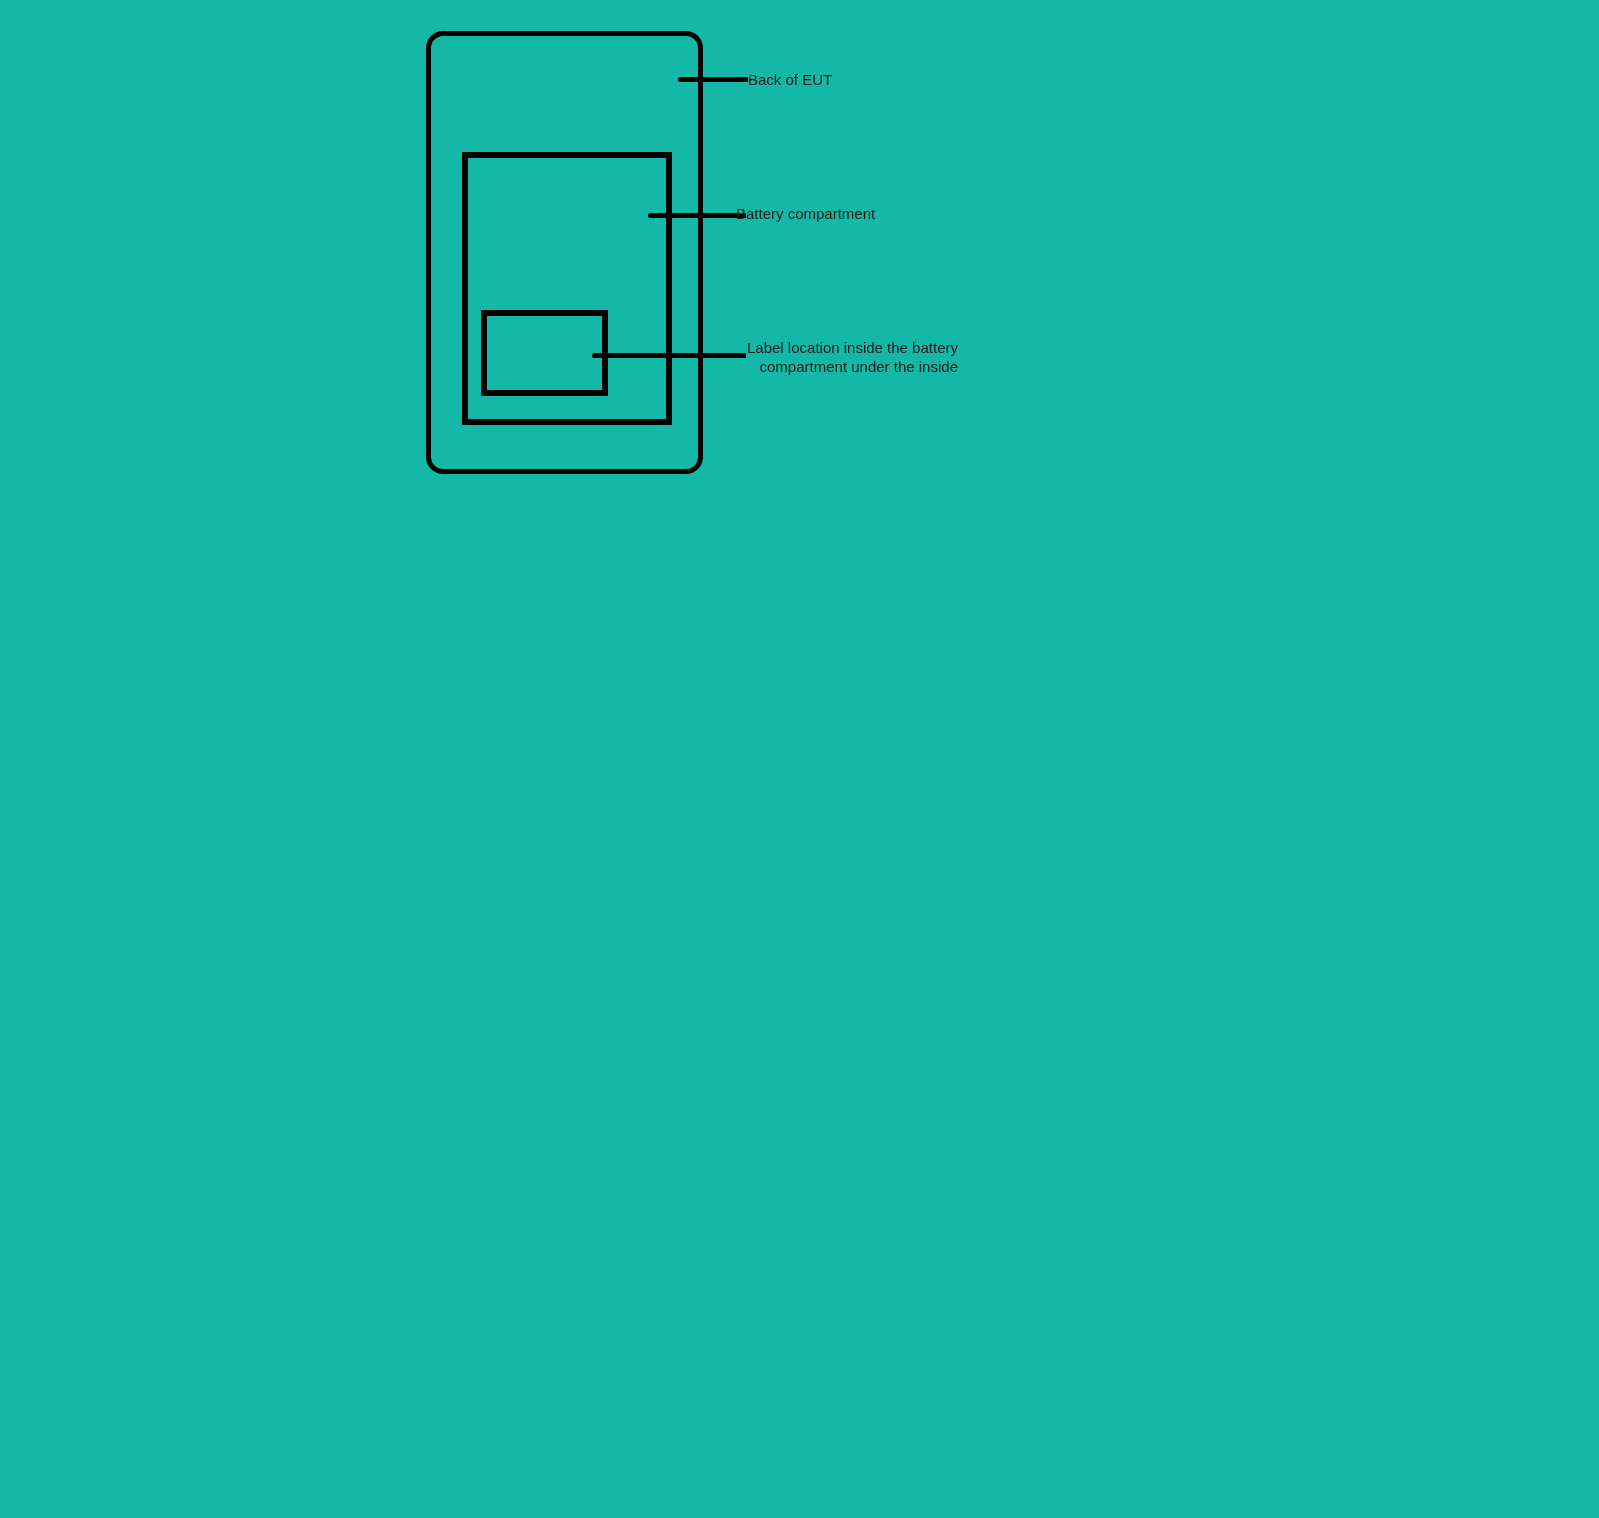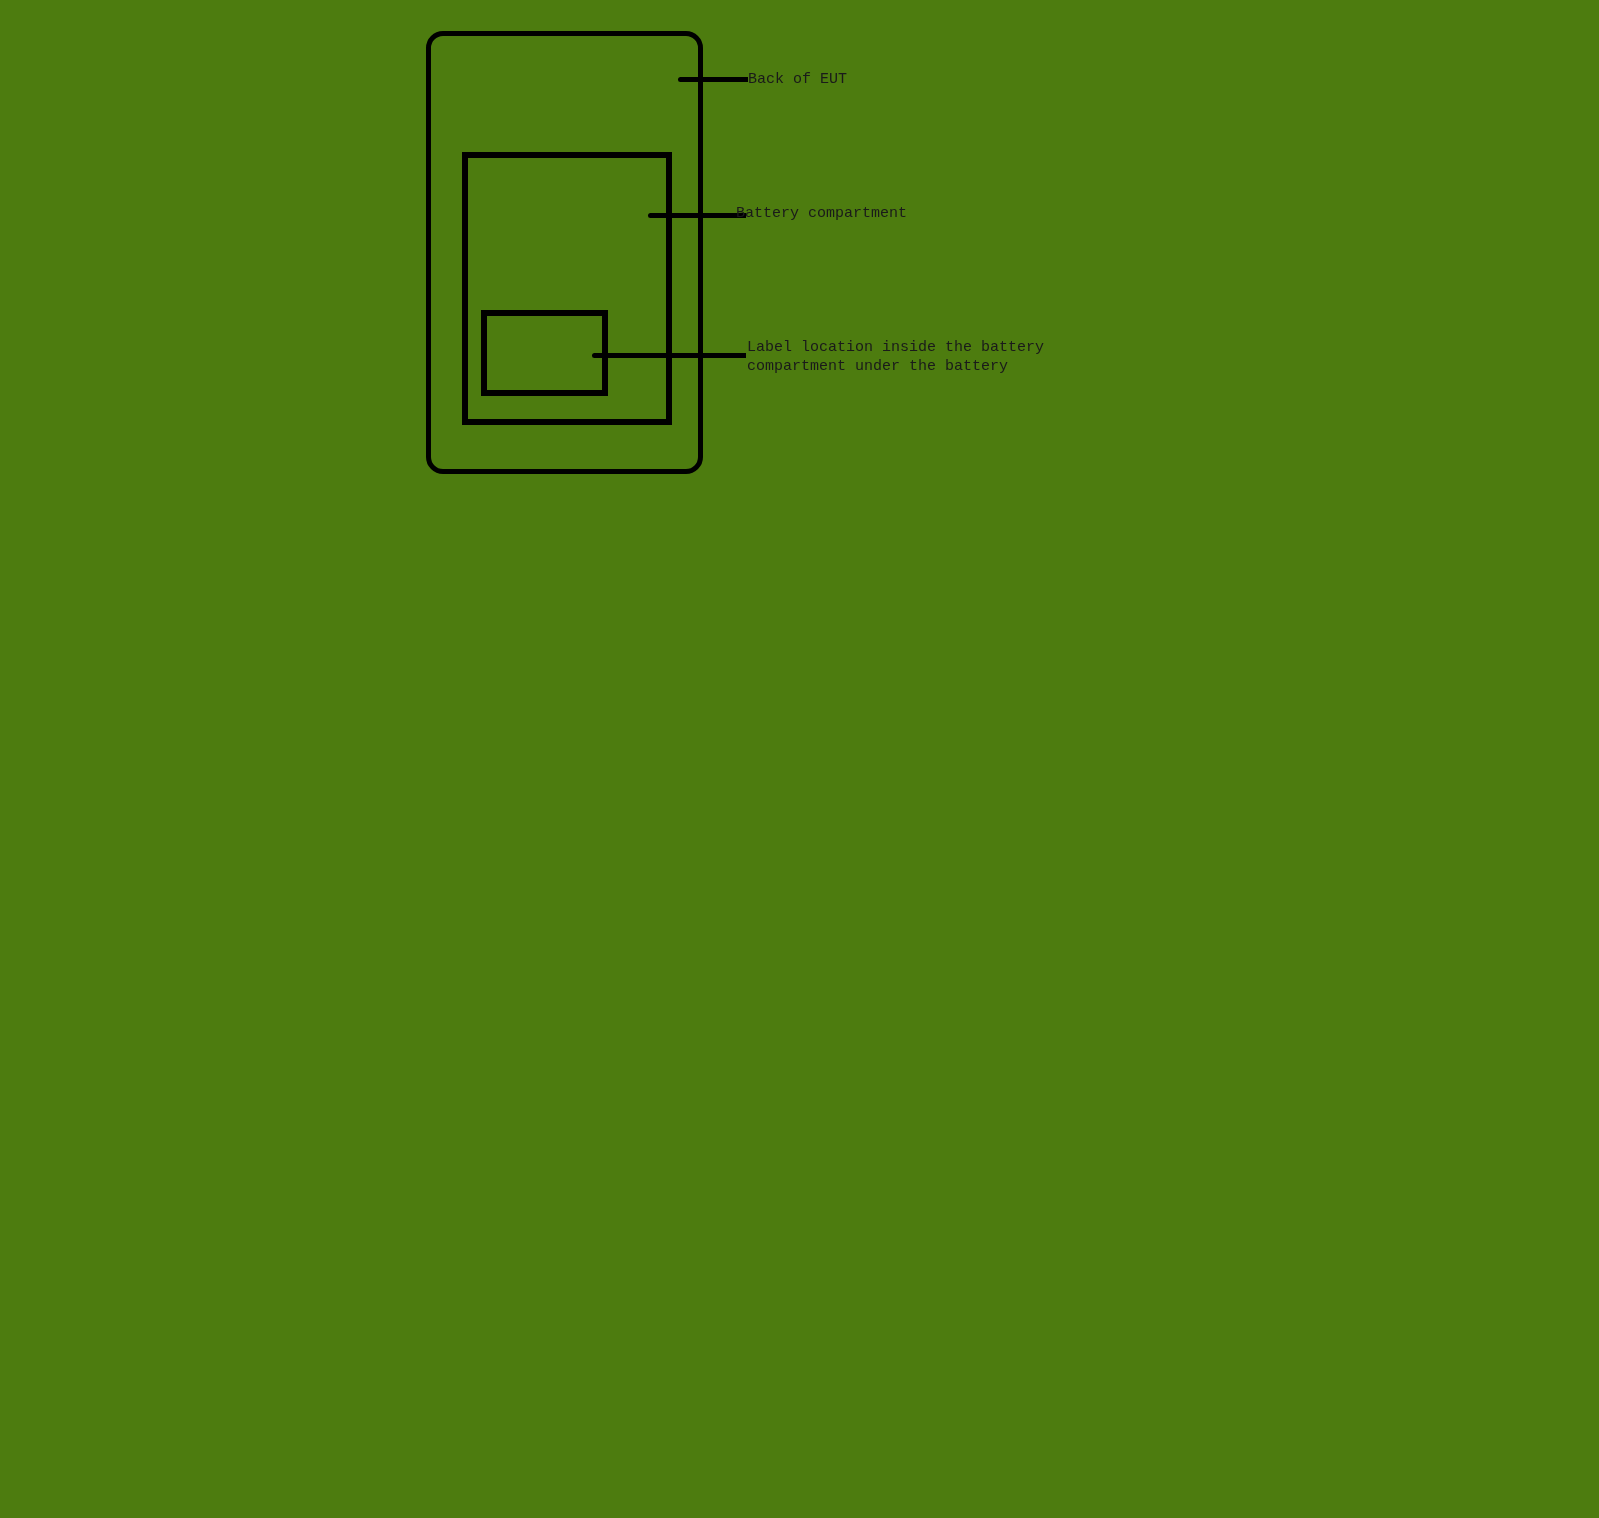--- a/index.html
+++ b/index.html
@@ -4,22 +4,22 @@
 <style>
   html, body {
     margin: 0;
     padding: 0;
     background: #ffffff;
   }
   .page {
     position: relative;
     width: 1599px;
     height: 1518px;
-    background: #4d7c0f;
-    font-family: Liberation Mono, monospace;
+    background: #14b8a6;
+    font-family: Liberation Sans, sans-serif;
     color: #1a1a1a;
     overflow: hidden;
   }
   .outline {
     position: absolute;
     box-sizing: border-box;
     border: 5px solid #000000;
     background: transparent;
   }
   .eut-outline {
@@ -54,21 +54,21 @@
   .callout-label  { left: 592px; top: 353px; width: 154px; }
   .caption {
     position: absolute;
     font-size: 15px;
     line-height: 19px;
     white-space: nowrap;
     color: #1a1a1a;
   }
   .caption-back  { left: 748px; top: 70px;  }
   .caption-batt  { left: 736px; top: 204px; }
-  .caption-label { left: 747px; top: 338px; }
+  .caption-label { left: 747px; top: 338px; text-align: right; }
 </style>
 </head>
 <body>
 
 <div class="page">
 
   <div class="outline eut-outline"></div>
 
   <div class="outline battery-outline"></div>
 
@@ -77,16 +77,16 @@
   <div class="callout callout-back"></div>
   <div class="callout callout-batt"></div>
   <div class="callout callout-label"></div>
 
   <div class="caption caption-back">Back of EUT</div>
 
   <div class="caption caption-batt">Battery compartment</div>
 
   <div class="caption caption-label">
     <div>Label location inside the battery</div>
-    <div>compartment under the battery</div>
+    <div>compartment under the inside</div>
   </div>
 
 </div>
 
 </body></html>

